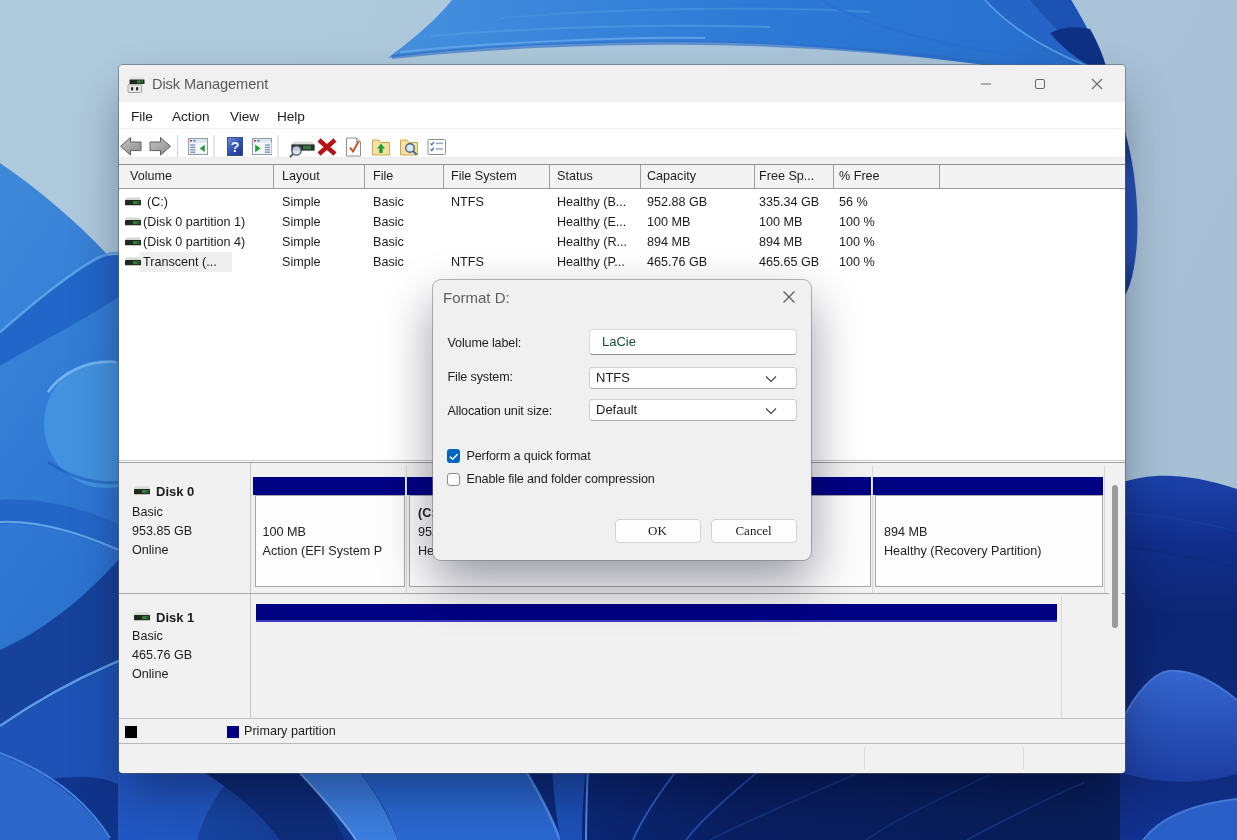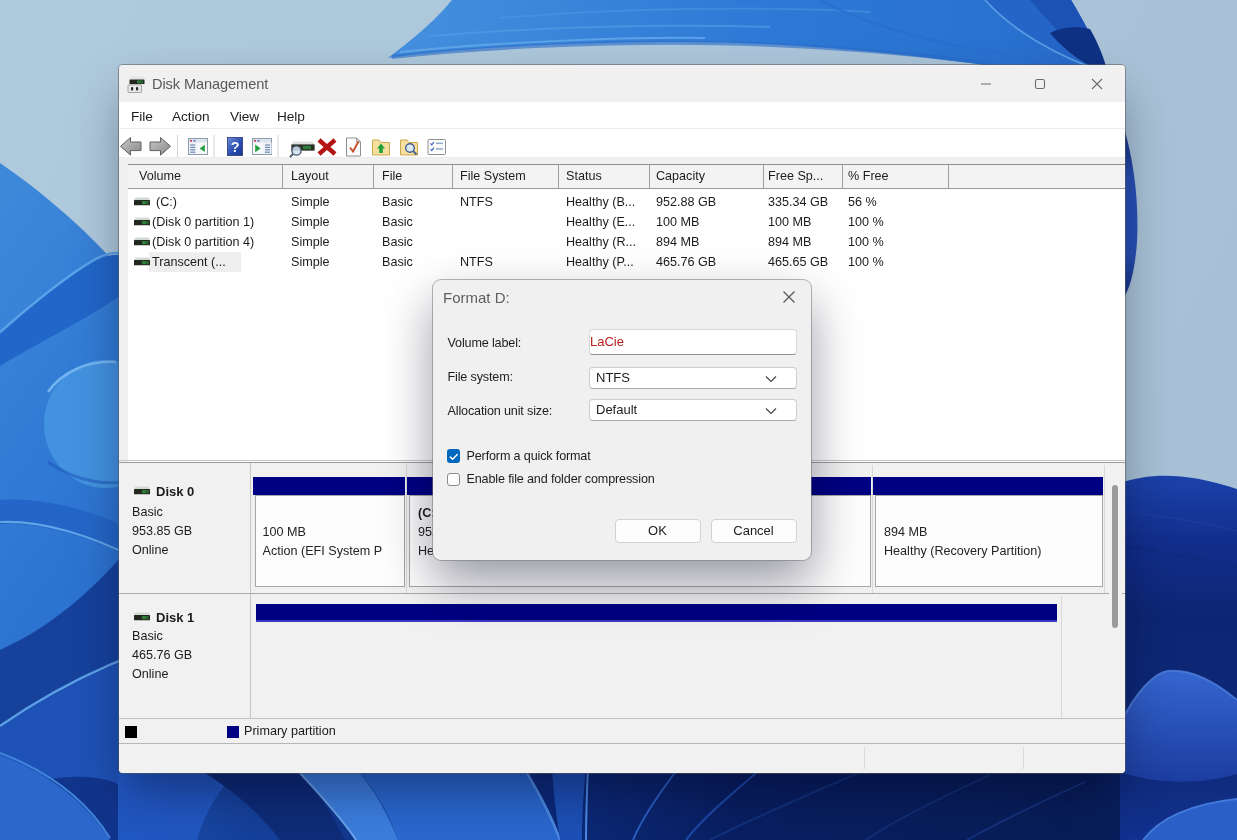--- a/index.html
+++ b/index.html
@@ -8,21 +8,21 @@
 #wall{position:absolute;left:0;top:0;width:1237px;height:840px;}
 
 #win{position:absolute;left:119px;top:65px;width:1006px;height:708px;background:#f0f0f0;border-radius:4px;box-shadow:0 0 0 1px rgba(90,90,90,.55),0 24px 46px -6px rgba(0,0,25,.40);overflow:hidden;}
 #titlebar{position:absolute;left:0;top:0;width:100%;height:37px;background:#f0f0f1;}
 #title{position:absolute;left:33px;top:1px;height:37px;line-height:37px;font-size:14.6px;letter-spacing:-0.1px;color:#5a5a5a;}
 .capbtn{position:absolute;top:2px;height:34px;width:46px;color:#6b6b6b;}
 #menubar{position:absolute;left:0;top:37px;width:100%;height:26px;background:#ffffff;border-bottom:1px solid #ededed;}
 .menuitem{position:absolute;top:2px;height:26px;line-height:26px;font-size:13.7px;letter-spacing:-0.1px;color:#1e1e1e;}
 #toolbar{position:absolute;left:0;top:64px;width:100%;height:28px;background:#ffffff;border-bottom:1px solid #ececec;}
 
-#listarea{position:absolute;left:0;top:99px;width:1007px;height:297px;background:#fff;border-top:1px solid #8b8f94;margin-left:9px;}
+#listarea{position:absolute;left:0;top:99px;width:1007px;height:297px;background:#fff;border-top:1px solid #8b8f94;}
 #lvheader{position:absolute;left:0;top:0;width:1007px;height:23px;background:#f3f3f3;border-bottom:1px solid #9a9a9a;}
 .hcol{position:absolute;top:0;height:23px;line-height:23px;font-size:12.6px;color:#1d1d1d;}
 .hsep{position:absolute;top:0;height:23px;width:1px;background:#9f9f9f;}
 .lvrow{position:absolute;left:0;width:1007px;height:20px;font-size:12.6px;color:#1b1b1b;}
 .lvrow span{position:absolute;top:0;height:20px;line-height:20px;white-space:pre;}
 .dico{position:absolute;top:5px;left:6px;}
 
 #graph{position:absolute;left:0;top:397px;width:1007px;height:255px;background:#f1f1f1;border-top:1px solid #9b9b9b;}
 .dlabel{position:absolute;left:0;width:131px;background:#f1f1f1;border-right:1px solid #c6c6c6;font-size:12.6px;color:#1b1b1b;}
 .dlabel .b{font-weight:bold;font-size:13px;}
@@ -35,25 +35,25 @@
 #legend{position:absolute;left:0;top:653px;width:1007px;height:24px;background:#f1f1f1;border-top:1px solid #c2c2c2;border-bottom:1px solid #b7b7b7;font-size:12.6px;color:#1b1b1b;}
 #statusbar{position:absolute;left:0;top:679px;width:1007px;height:29px;background:#f1f1f1;}
 
 #vsb{position:absolute;left:990px;top:0px;width:13px;height:255px;background:#f1f1f1;}
 #vsbthumb{position:absolute;left:2.5px;top:22px;width:6px;height:143px;background:#9b9b9b;border-radius:3px;}
 
 #dlg,#dlg *{box-sizing:border-box;}
 #dlg{position:absolute;left:433px;top:280px;width:378px;height:280px;background:#f0f0f0;border-radius:8px;box-shadow:0 0 0 1px rgba(120,120,120,.55),0 22px 50px rgba(0,0,30,.40);}
 #dlgtitle{position:absolute;left:10px;top:9px;font-size:15px;color:#5f5f5f;}
 .dlab{position:absolute;left:14.5px;font-size:12.6px;letter-spacing:-0.15px;color:#1d1d1d;}
-#vlinput{position:absolute;left:156px;top:49px;width:207.5px;height:26px;background:#fff;border:1px solid #d9d9d9;border-bottom:1.5px solid #8f8f8f;border-radius:4px;font-size:13px;color:#b91c1c;line-height:24px;padding-left:0;}
+#vlinput{position:absolute;left:156px;top:49px;width:207.5px;height:26px;background:#fff;border:1px solid #d9d9d9;border-bottom:1.5px solid #8f8f8f;border-radius:4px;font-size:13px;color:#14532d;line-height:24px;padding-left:12px;}
 .combo{position:absolute;left:156px;width:207.5px;height:22px;background:#fff;border:1px solid #cecece;border-bottom:1px solid #a9a9a9;border-radius:4px;font-size:13px;color:#1c1c1c;line-height:20px;padding-left:6px;}
 .chk{position:absolute;left:13.5px;width:13.5px;height:13.5px;border-radius:3px;}
 .chklab{position:absolute;left:33.5px;font-size:12.6px;letter-spacing:-0.15px;color:#1d1d1d;}
-.dbtn{position:absolute;top:238.5px;width:86px;height:24px;background:#fdfdfd;border:1px solid #d2d2d2;border-radius:4px;text-align:center;line-height:22px;font-size:13px;color:#1b1b1b;}
+.dbtn{position:absolute;top:238.5px;width:86px;height:24px;background:#fdfdfd;border:1px solid #d2d2d2;border-radius:4px;text-align:center;line-height:22px;font-size:13px;color:#1b1b1b;font-family:Liberation Serif, serif;}
 </style>
 </head>
 <body>
 <svg id="wall" viewBox="0 0 1237 840" preserveAspectRatio="none">
   <defs>
     <linearGradient id="sky" x1="0" y1="0" x2="1" y2="0.35">
       <stop offset="0" stop-color="#b0cadd"></stop>
       <stop offset="0.55" stop-color="#abc5da"></stop>
       <stop offset="1" stop-color="#a7c0d5"></stop>
     </linearGradient>

